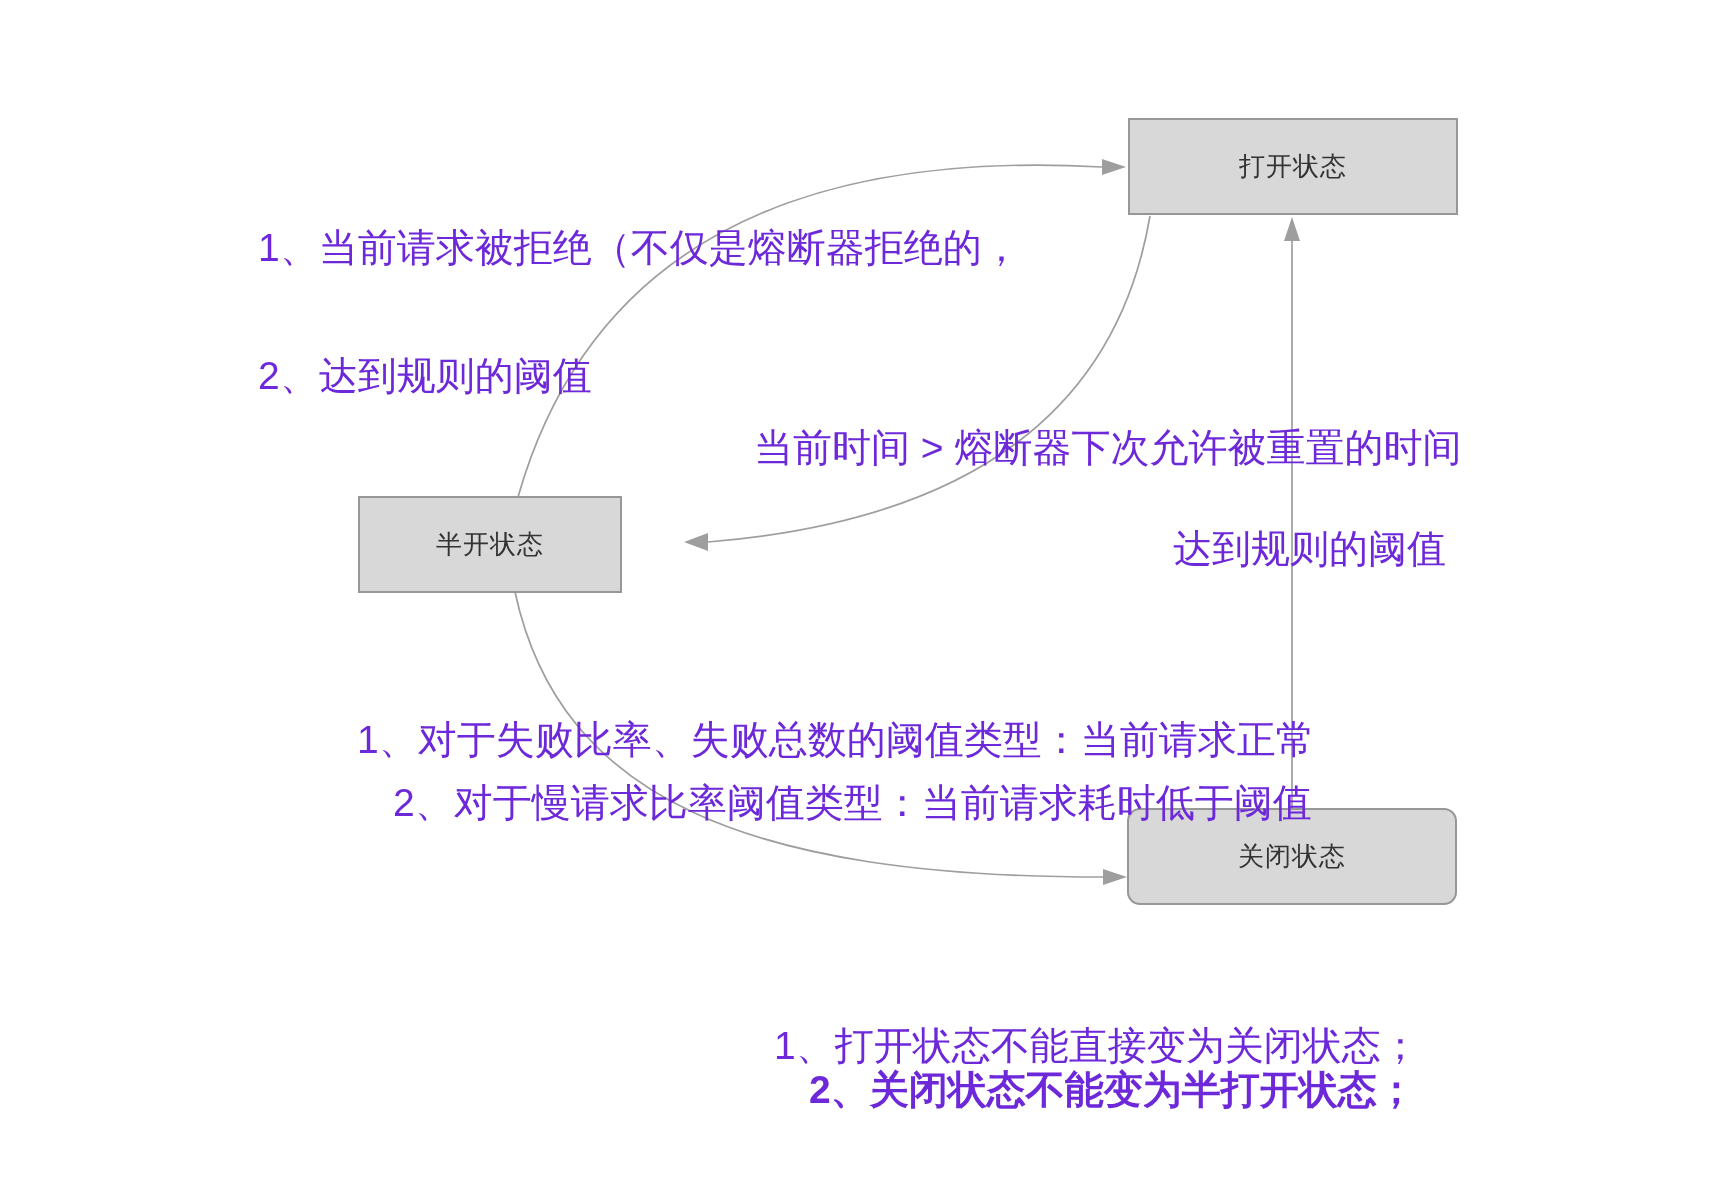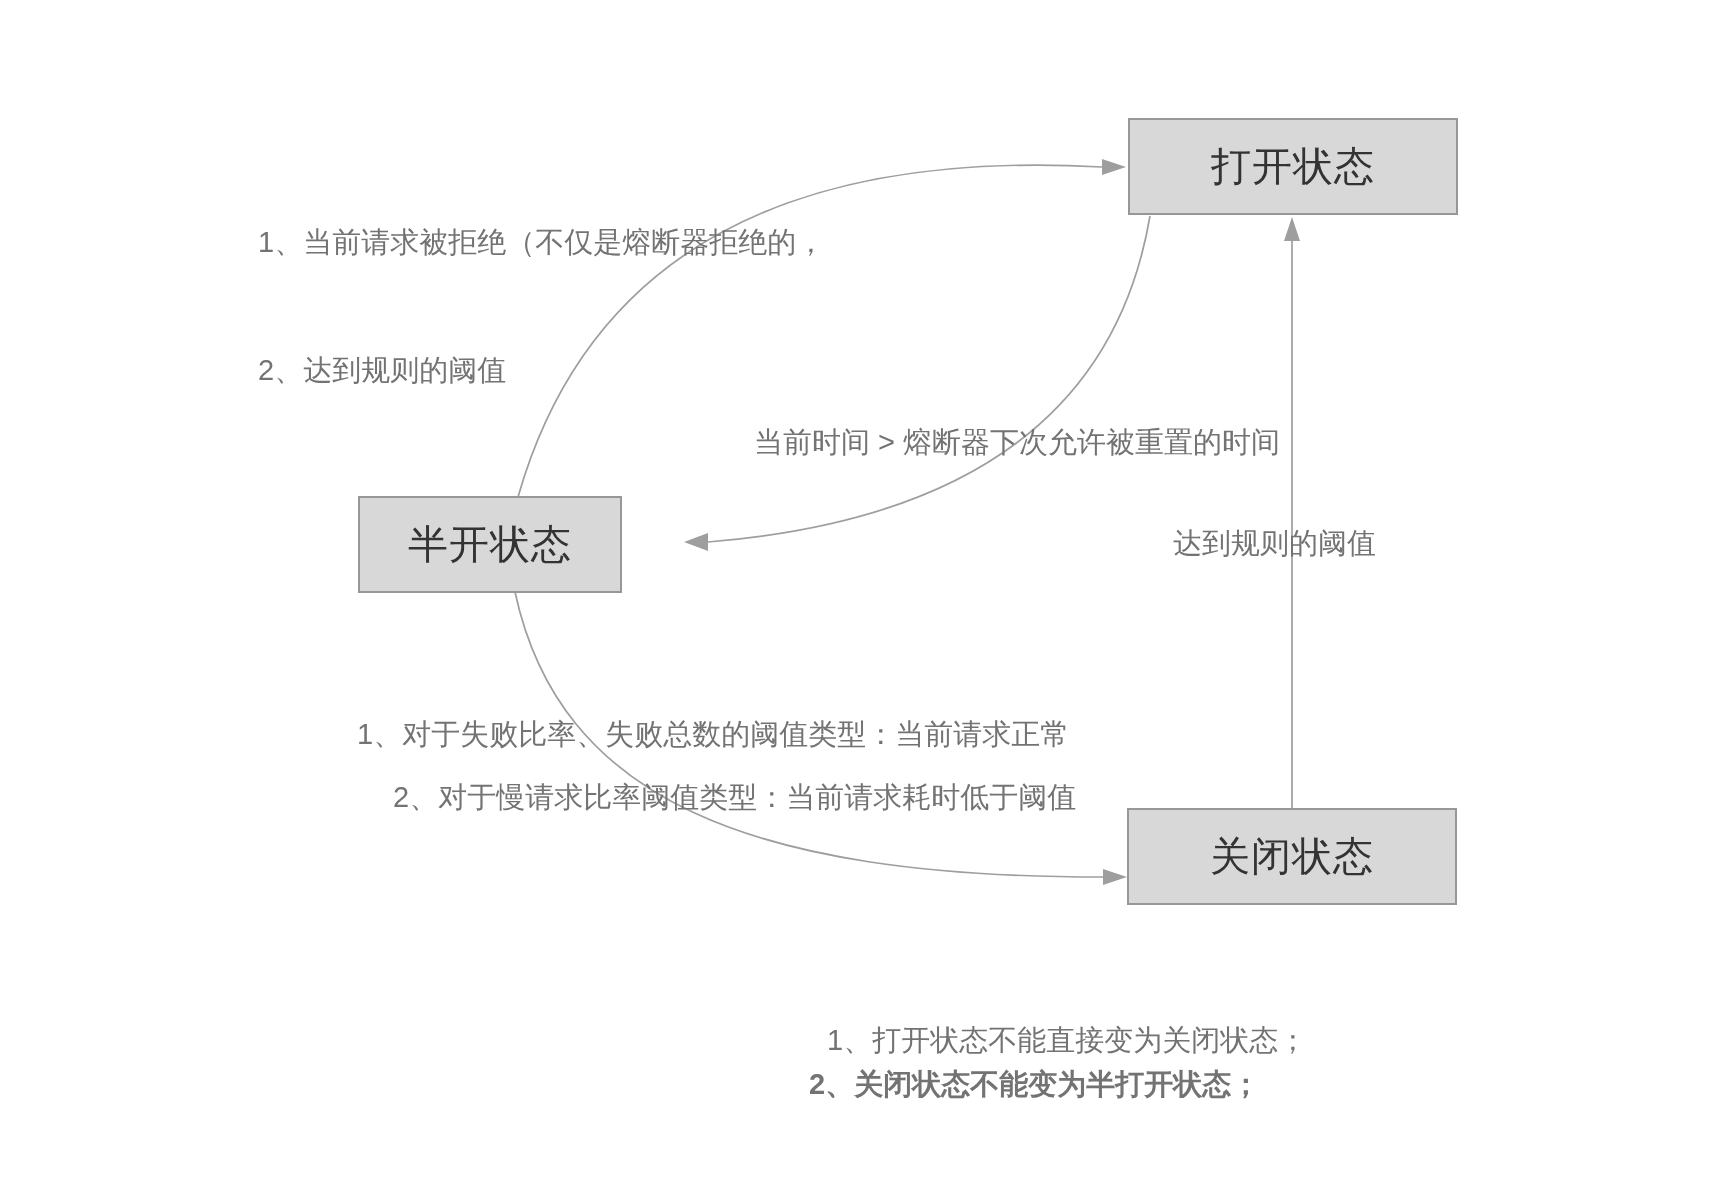--- a/index.html
+++ b/index.html
@@ -23,42 +23,42 @@
     height: 1180px;
   }
   .state-box {
     position: absolute;
     background: #d8d8d8;
     border: 2px solid #979797;
     box-sizing: border-box;
     display: flex;
     align-items: center;
     justify-content: center;
-    font-size: 40px;
+    font-size: 26px;
     letter-spacing: 1px;
     color: #333333;
   }
   #box-open     { left: 1128px; top: 118px; width: 330px; height: 97px; }
   #box-halfopen { left: 358px;  top: 496px; width: 264px; height: 97px; }
-  #box-closed   { left: 1127px; top: 808px; width: 330px; height: 97px; }
+  #box-closed   { left: 1127px; top: 808px; width: 330px; height: 97px; border-radius: 13px; }
   .anno {
     position: absolute;
-    font-size: 29px;
+    font-size: 39px;
     line-height: 1.25;
-    color: #737373;
+    color: #6d28d9;
     white-space: nowrap;
   }
   #anno-open-1 { left: 258px;  top: 224px; }
   #anno-open-2 { left: 317px;  top: 266px; }
   #anno-open-3 { left: 258px;  top: 352px; }
   #anno-reset  { left: 710px;  top: 424px; margin-left: 44px; }
   #anno-thresh { left: 1173px; top: 525px; }
   #anno-close-1 { left: 357px; top: 716px; }
   #anno-close-2 { left: 362px; top: 779px; margin-left: 31px; }
-  #note-1 { left: 827px; top: 1022px; }
+  #note-1 { left: 774px; top: 1022px; }
   #note-2 { left: 809px; top: 1066px; font-weight: bold; }
 </style>
 </head>
 <body>
 
 <div id="canvas">
 
   <svg id="edges-svg" viewBox="0 0 1724 1180" xmlns="http://www.w3.org/2000/svg">
 
     <path d="M 518 497 Q 620 140 1102 167" fill="none" stroke="#9e9e9e" stroke-width="1.7"></path>

